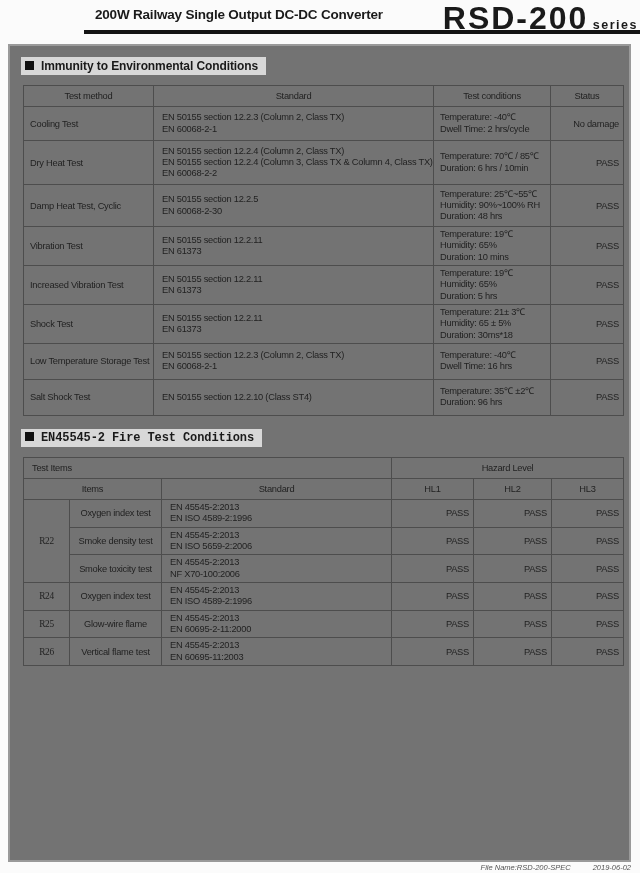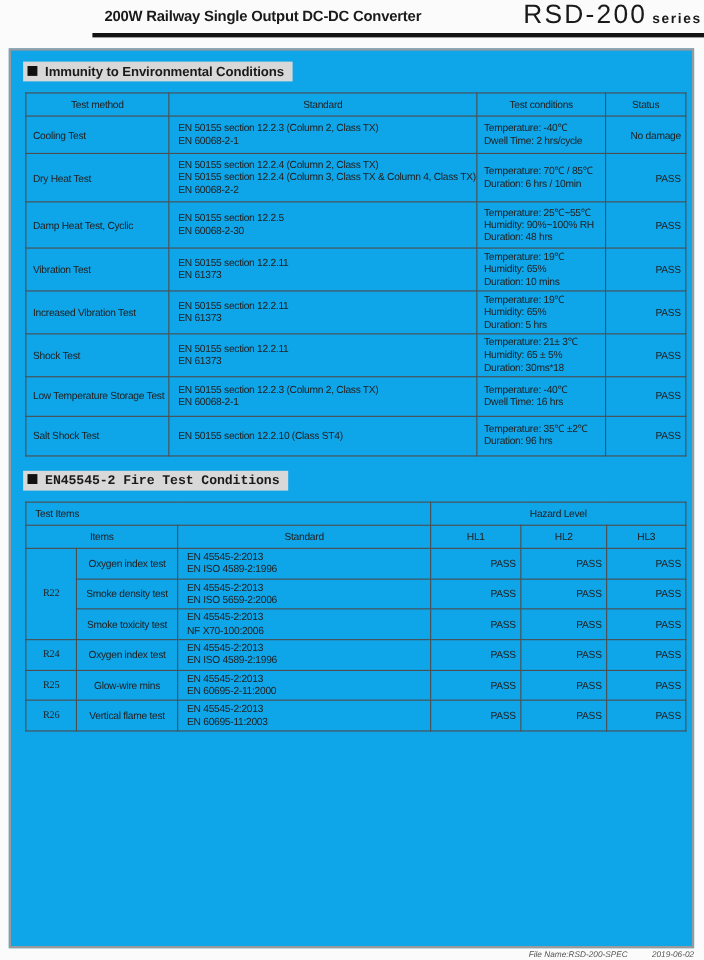--- a/index.html
+++ b/index.html
@@ -11,28 +11,28 @@
     color: #1a1a1a;
     overflow: hidden;
   }
   
   .doc-header { position:absolute; top:0; left:0; width:640px; height:34px; }
   .doc-title {
     position:absolute; left:95px; top:7px;
     font-size:13.5px; font-weight:bold; letter-spacing:-0.2px; white-space:nowrap;
   }
   .model-block { position:absolute; right:2px; top:0; white-space:nowrap; }
-  .model-name { font-size:24px; font-weight:normal; letter-spacing:2px; }
+  .model-name { font-size:32px; font-weight:bold; letter-spacing:2px; }
   .model-series { font-size:12.5px; font-weight:bold; letter-spacing:1.5px; }
   .header-rule { position:absolute; left:84px; right:0; top:30px; height:4px; background:#141414; }
 
   
   .frame {
     position:absolute; left:8px; top:44px; width:623px; height:818px;
-    border:2px solid #9a9a9a; background:#0ea5e9;
+    border:2px solid #9a9a9a; background:#737373;
   }
   .frame-inner { padding:8px 13px 0 13px; }
 
   
   .section-heading { margin:2px 0 10px -2px; white-space:nowrap; }
   .section-highlight {
     display:inline-block; background:#d8d8d8; padding:2px 8px 2px 4px;
     font-size:12px; font-weight:bold; letter-spacing:-0.1px;
   }
   .marker {
@@ -266,21 +266,21 @@
         <td class="c-std">
           <div class="line">EN 45545-2:2013</div>
           <div class="line">EN ISO 4589-2:1996</div>
         </td>
         <td class="c-status">PASS</td>
         <td class="c-status">PASS</td>
         <td class="c-status">PASS</td>
       </tr>
       <tr class="h27">
         <td class="c-code">R25</td>
-        <td class="c-item">Glow-wire mins</td>
+        <td class="c-item">Glow-wire flame</td>
         <td class="c-std">
           <div class="line">EN 45545-2:2013</div>
           <div class="line">EN 60695-2-11:2000</div>
         </td>
         <td class="c-status">PASS</td>
         <td class="c-status">PASS</td>
         <td class="c-status">PASS</td>
       </tr>
       <tr class="h27">
         <td class="c-code">R26</td>

